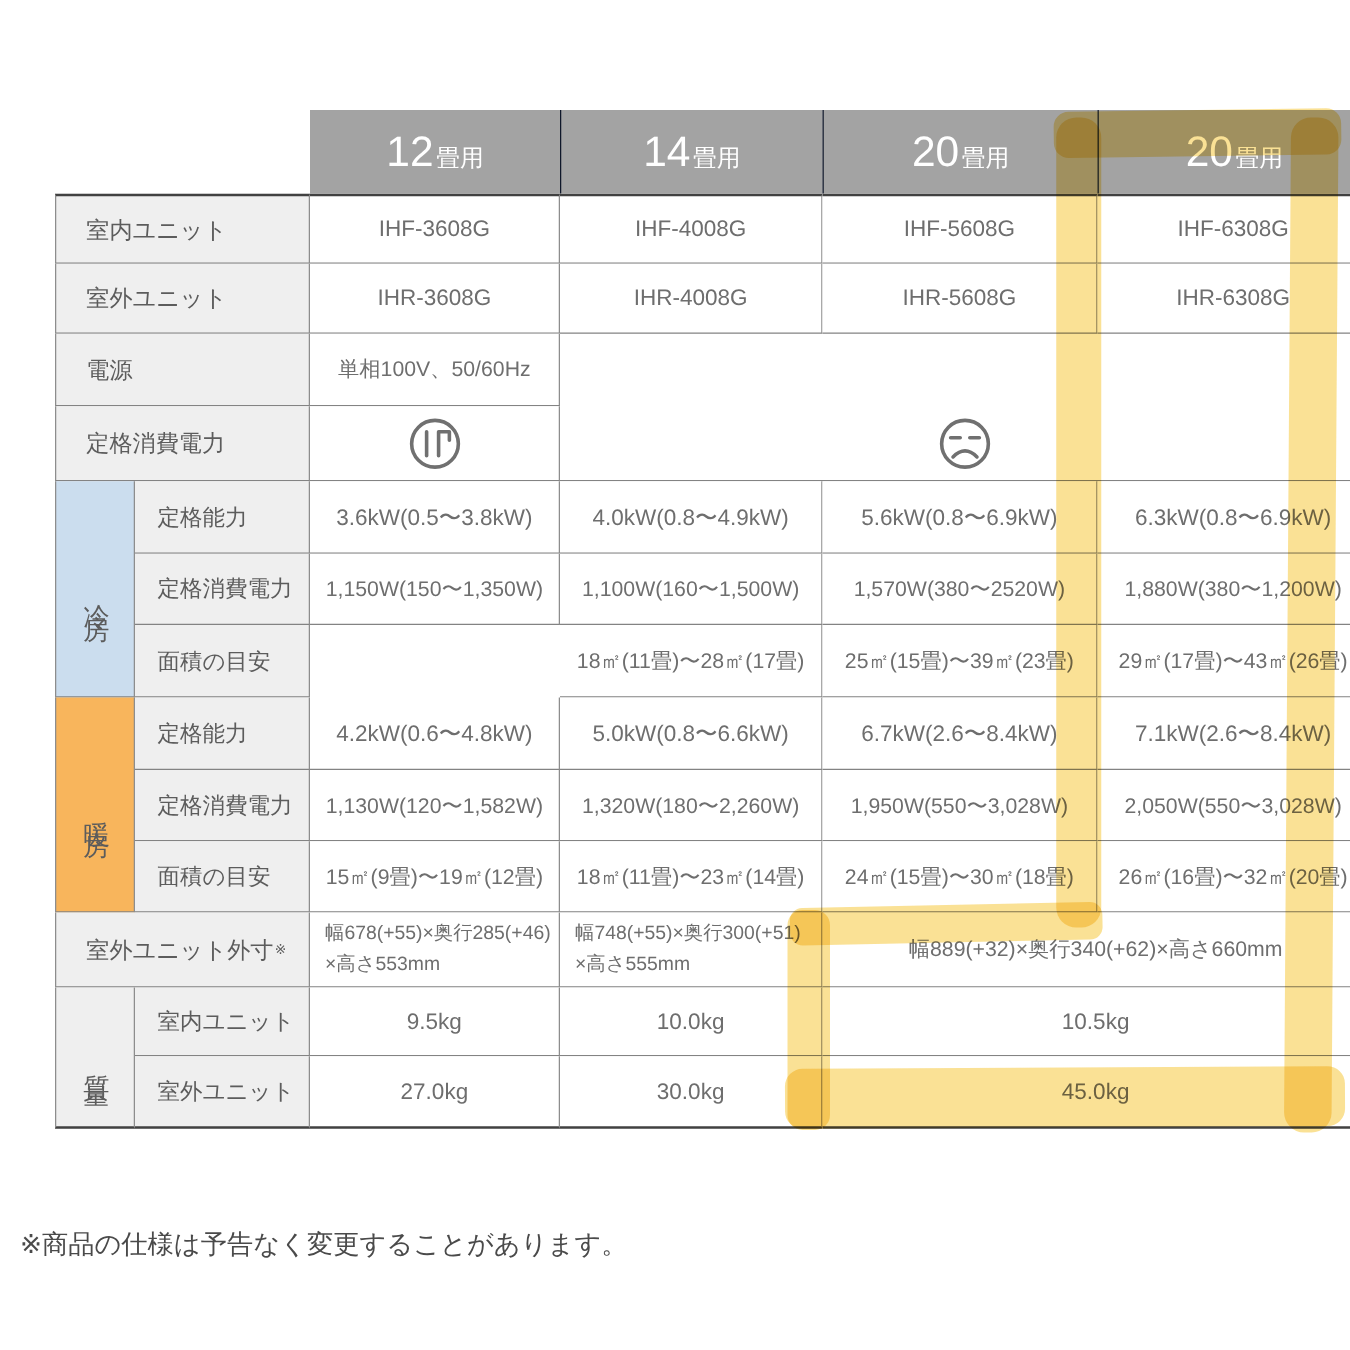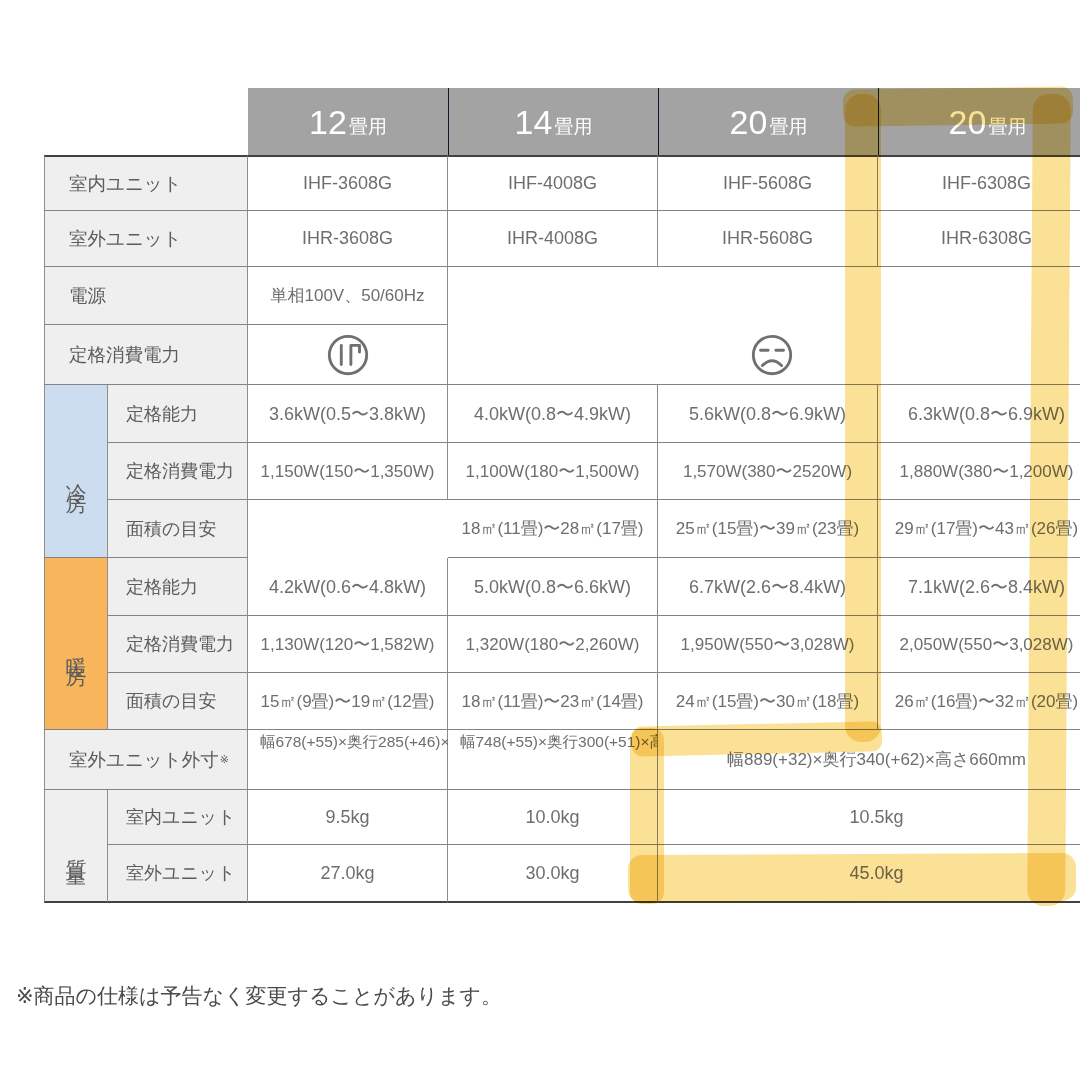--- a/index.html
+++ b/index.html
@@ -43,21 +43,21 @@
     writing-mode:vertical-rl;text-orientation:upright;letter-spacing:8px;
     padding-top:8px;
   }
   .cat-cool{background:#cbddee;}
   .cat-heat{background:#f8b55c;}
   .cat-mass{background:#efefef;}
   .topline{border-top:2px solid #414141;}
   .botline{border-bottom:2px solid #414141;}
   .sm{font-size:17px;}
   .dim{
-    flex-direction:row;align-items:flex-start;justify-content:space-between;
+    flex-direction:column;align-items:flex-start;justify-content:center;
     padding-left:12px;font-size:15.5px;line-height:1.55;white-space:nowrap;
   }
   .supmark{font-size:11px;vertical-align:super;margin-left:1px;}
   
   .mk{
     position:absolute;background:rgba(246,203,73,0.58);
     mix-blend-mode:multiply;pointer-events:none;z-index:5;
   }
   .notes{
     position:absolute;left:16px;top:976px;color:#4a4a4a;
@@ -125,21 +125,21 @@
 
   <div class="cell cat cat-cool" style="grid-area:6/1/9/2">冷房</div>
   <div class="cell sub" style="grid-area:6/2/7/3">定格能力</div>
   <div class="cell" style="grid-area:6/3/7/4">3.6kW(0.5〜3.8kW)</div>
   <div class="cell" style="grid-area:6/4/7/5">4.0kW(0.8〜4.9kW)</div>
   <div class="cell" style="grid-area:6/5/7/6">5.6kW(0.8〜6.9kW)</div>
   <div class="cell" style="grid-area:6/6/7/7">6.3kW(0.8〜6.9kW)</div>
 
   <div class="cell sub" style="grid-area:7/2/8/3">定格消費電力</div>
   <div class="cell sm" style="grid-area:7/3/8/4">1,150W(150〜1,350W)</div>
-  <div class="cell sm" style="grid-area:7/4/8/5">1,100W(180〜1,500W)</div>
+  <div class="cell sm" style="grid-area:7/4/8/5">1,100W(160〜1,500W)</div>
   <div class="cell sm" style="grid-area:7/5/8/6">1,570W(380〜2520W)</div>
   <div class="cell sm" style="grid-area:7/6/8/7">1,880W(380〜1,200W)</div>
 
   <div class="cell sub" style="grid-area:8/2/9/3">面積の目安</div>
   <div class="cell sm" style="grid-area:8/4/9/5">18㎡(11畳)〜28㎡(17畳)</div>
   <div class="cell sm" style="grid-area:8/5/9/6">25㎡(15畳)〜39㎡(23畳)</div>
   <div class="cell sm" style="grid-area:8/6/9/7">29㎡(17畳)〜43㎡(26畳)</div>
 
   <div class="cell cat cat-heat" style="grid-area:9/1/12/2">暖房</div>
   <div class="cell sub" style="grid-area:9/2/10/3">定格能力</div>

